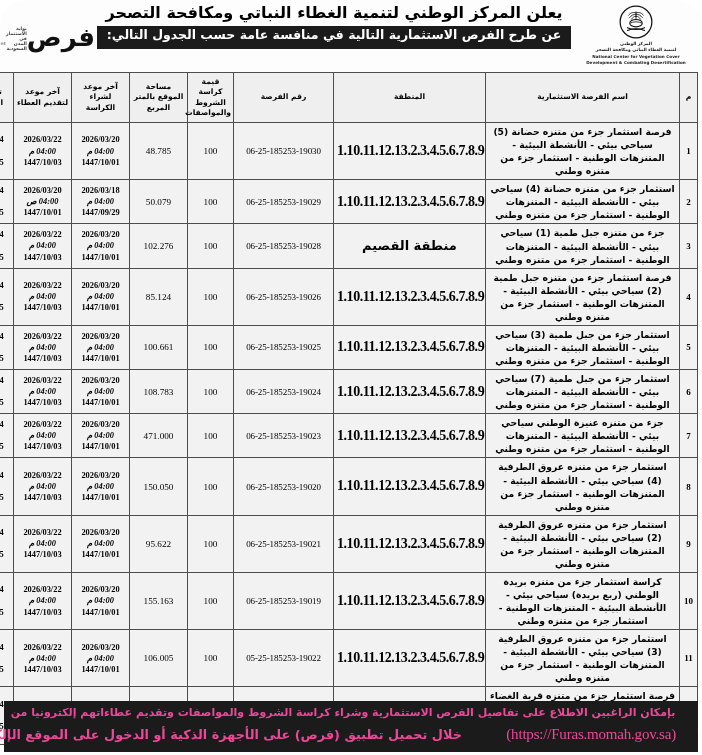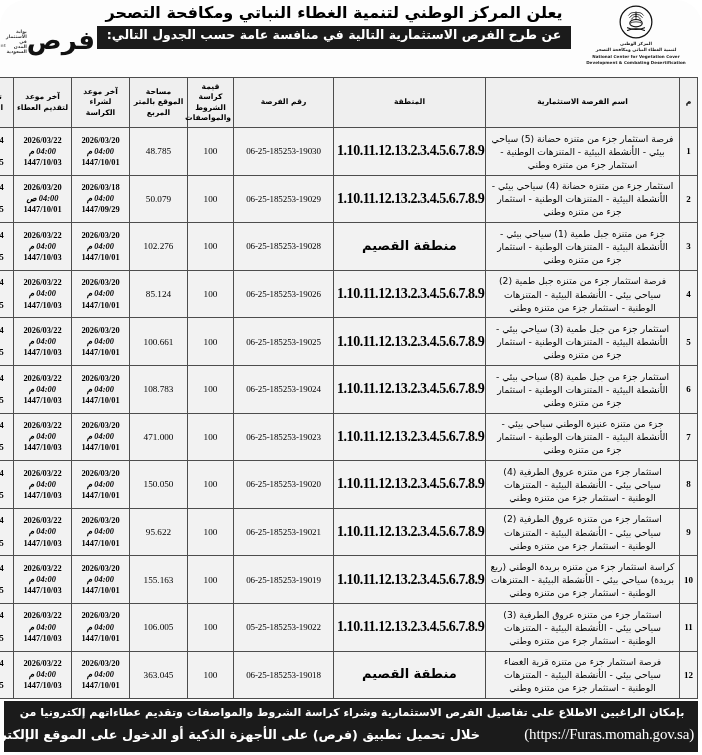--- a/index.html
+++ b/index.html
@@ -192,21 +192,21 @@
   .c-d2    { width: 58px; }
   .c-d3    { width: 58px; }
 
   td.idx {
     font-size: 9px;
     font-weight: bold;
     font-family: "Liberation Serif", "DejaVu Serif", serif;
   }
   td.name {
     font-size: 9.2px;
-    font-weight: normal;
+    font-weight: bold;
     line-height: 1.42;
     text-align: center;
     padding: 2px 4px;
     letter-spacing: -0.1px;
   }
   td.region {
     font-size: 13px;
     font-weight: bold;
     direction: rtl;
     padding: 2px 3px;
@@ -239,22 +239,22 @@
     padding: 1px 1px;
     white-space: nowrap;
   }
   td.date .g { display: block; }
   td.date .t { display: block; direction: rtl; font-style: italic; }
   td.date .h { display: block; }
 
   
   .footer {
     background: #1b1b1b;
-    color: #ffffff;
-    padding: 4px 4px 6px 6px;
+    color: #ec4899;
+    padding: 4px 22px 6px 6px;
     margin: 2px 4px 3px 4px;
     text-align: center;
     flex: 0 0 auto;
   }
   .footer-l1 {
     font-size: 13.4px;
     font-weight: bold;
     line-height: 1.5;
     letter-spacing: -0.2px;
     white-space: nowrap;
@@ -465,21 +465,21 @@
               <span class="h">1447/10/03</span>
             </td>
             <td class="date">
               <span class="g">2026/03/24</span>
               <span class="t">04:00 م</span>
               <span class="h">1447/10/05</span>
             </td>
           </tr>
           <tr>
             <td class="idx">6</td>
-            <td class="name">استثمار جزء من جبل طمية (8) سياحي بيئي - الأنشطة البيئية - المتنزهات الوطنية - استثمار جزء من متنزه وطني</td>
+            <td class="name">استثمار جزء من جبل طمية (7) سياحي بيئي - الأنشطة البيئية - المتنزهات الوطنية - استثمار جزء من متنزه وطني</td>
             <td class="region codes">1.10.11.12.13.2.3.4.5.6.7.8.9</td>
             <td class="num">06-25-185253-19024</td>
             <td class="fee">100</td>
             <td class="area">108.783</td>
             <td class="date">
               <span class="g">2026/03/20</span>
               <span class="t">04:00 م</span>
               <span class="h">1447/10/01</span>
             </td>
             <td class="date">

